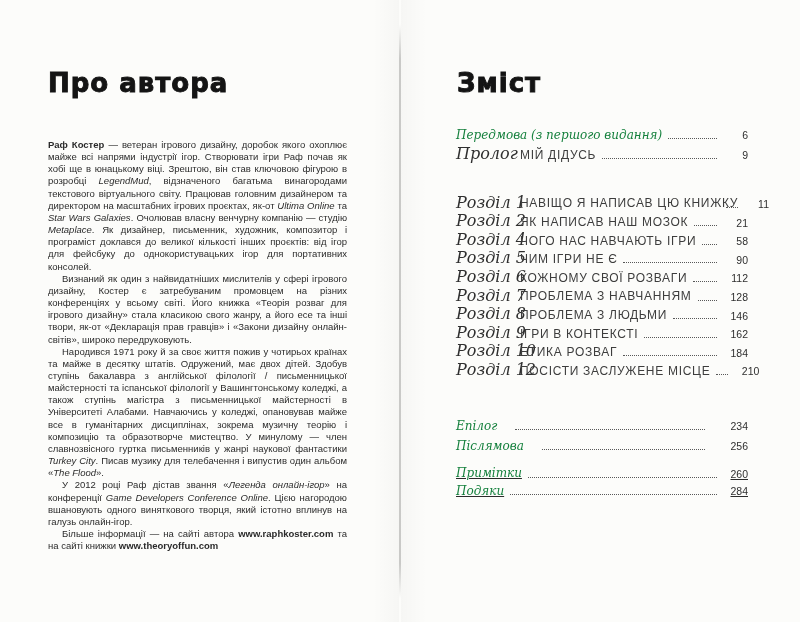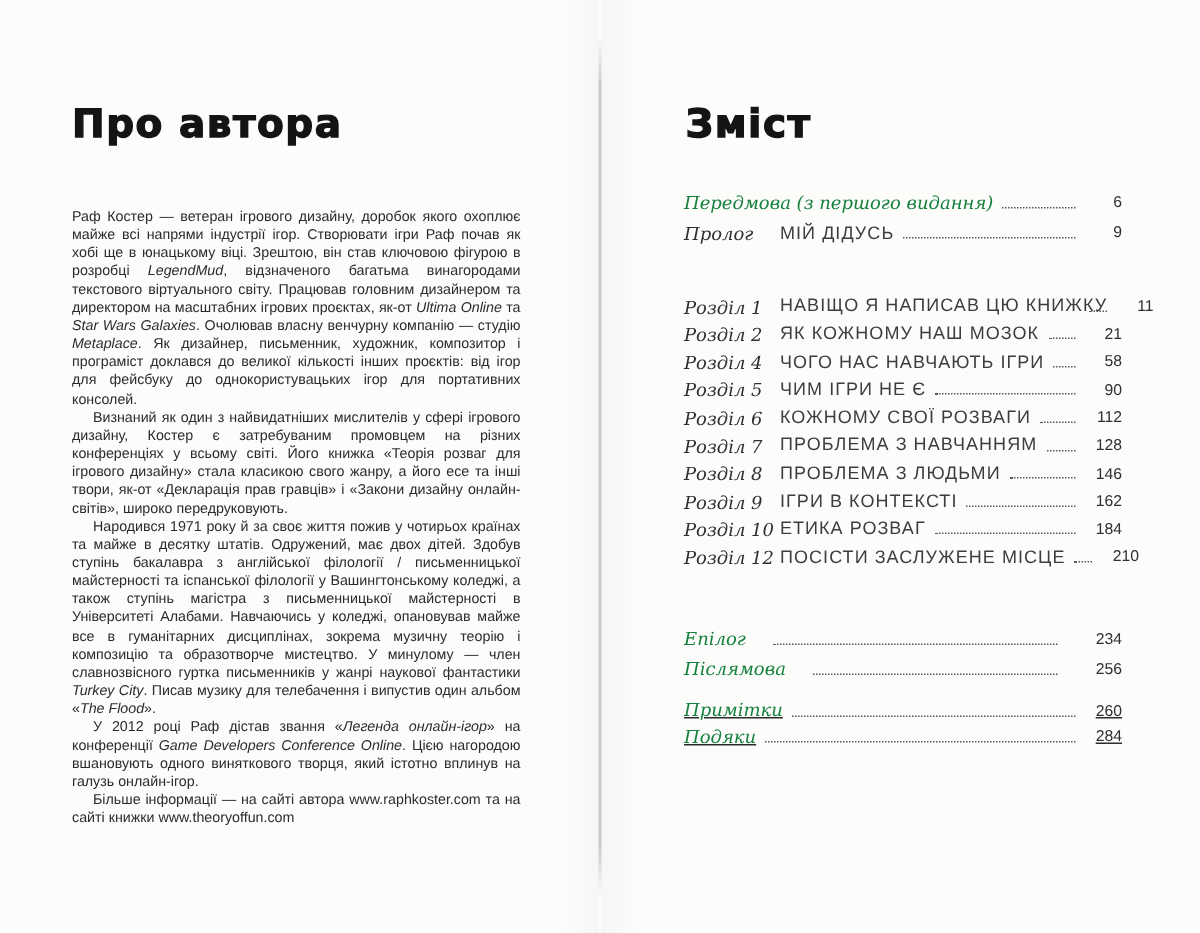--- a/index.html
+++ b/index.html
@@ -30,38 +30,38 @@
   #left-page .page-heading{left:48px;}
   #right-page .page-heading{left:57px;}
 
   
   #about-paragraphs{
     position:absolute;left:48px;top:139px;width:299px;
     font-size:9.5px;line-height:12.15px;text-align:justify;color:#2b2b2b;
   }
   #about-paragraphs p{margin:0;}
   #about-paragraphs p.ind{text-indent:14px;}
-  .b{font-weight:normal;}
+  .b{font-weight:bold;}
   .i{font-style:italic;}
 
   
   .toc-block{position:absolute;left:56px;width:292px;}
   #toc-intro{top:122px;}
   #toc-chapters{top:192px;}
   #toc-back1{top:413px;}
   #toc-back2{top:463px;}
   #toc-intro .toc-row{height:20px;}
   #toc-chapters .toc-row{height:18.6px;}
   #toc-back1 .toc-row{height:20px;gap:12px;}
   #toc-back2 .toc-row{height:17.5px;text-decoration:underline;}
   .toc-row{display:flex;align-items:flex-end;}
   .toc-prefix{
     flex:none;width:64px;
     font-family:"DejaVu Serif",serif;font-style:italic;
-    font-size:12px;line-height:1;color:#2f2f2f;white-space:nowrap;
+    font-size:16px;line-height:1;color:#2f2f2f;white-space:nowrap;
   }
   .toc-title-caps{
     flex:none;max-width:200px;
     font-size:12px;line-height:1.1;letter-spacing:0.7px;color:#3d3d3d;white-space:nowrap;
   }
   .toc-title-lower{
     flex:none;
     font-family:"DejaVu Serif",serif;font-style:italic;
     font-size:12px;line-height:1.1;color:#15803d;white-space:nowrap;
   }
@@ -101,21 +101,21 @@
       </div>
     <div class="toc-block" id="toc-chapters">
         <div class="toc-row">
           <span class="toc-prefix">Розділ 1</span>
           <span class="toc-title-caps">НАВІЩО Я НАПИСАВ ЦЮ КНИЖКУ</span>
           <span class="toc-dots"></span>
           <span class="toc-page">11</span>
         </div>
         <div class="toc-row">
           <span class="toc-prefix">Розділ 2</span>
-          <span class="toc-title-caps">ЯК КОЖНОМУ НАШ МОЗОК</span>
+          <span class="toc-title-caps">ЯК НАПИСАВ НАШ МОЗОК</span>
           <span class="toc-dots"></span>
           <span class="toc-page">21</span>
         </div>
         <div class="toc-row">
           <span class="toc-prefix">Розділ 4</span>
           <span class="toc-title-caps">ЧОГО НАС НАВЧАЮТЬ ІГРИ</span>
           <span class="toc-dots"></span>
           <span class="toc-page">58</span>
         </div>
         <div class="toc-row">

